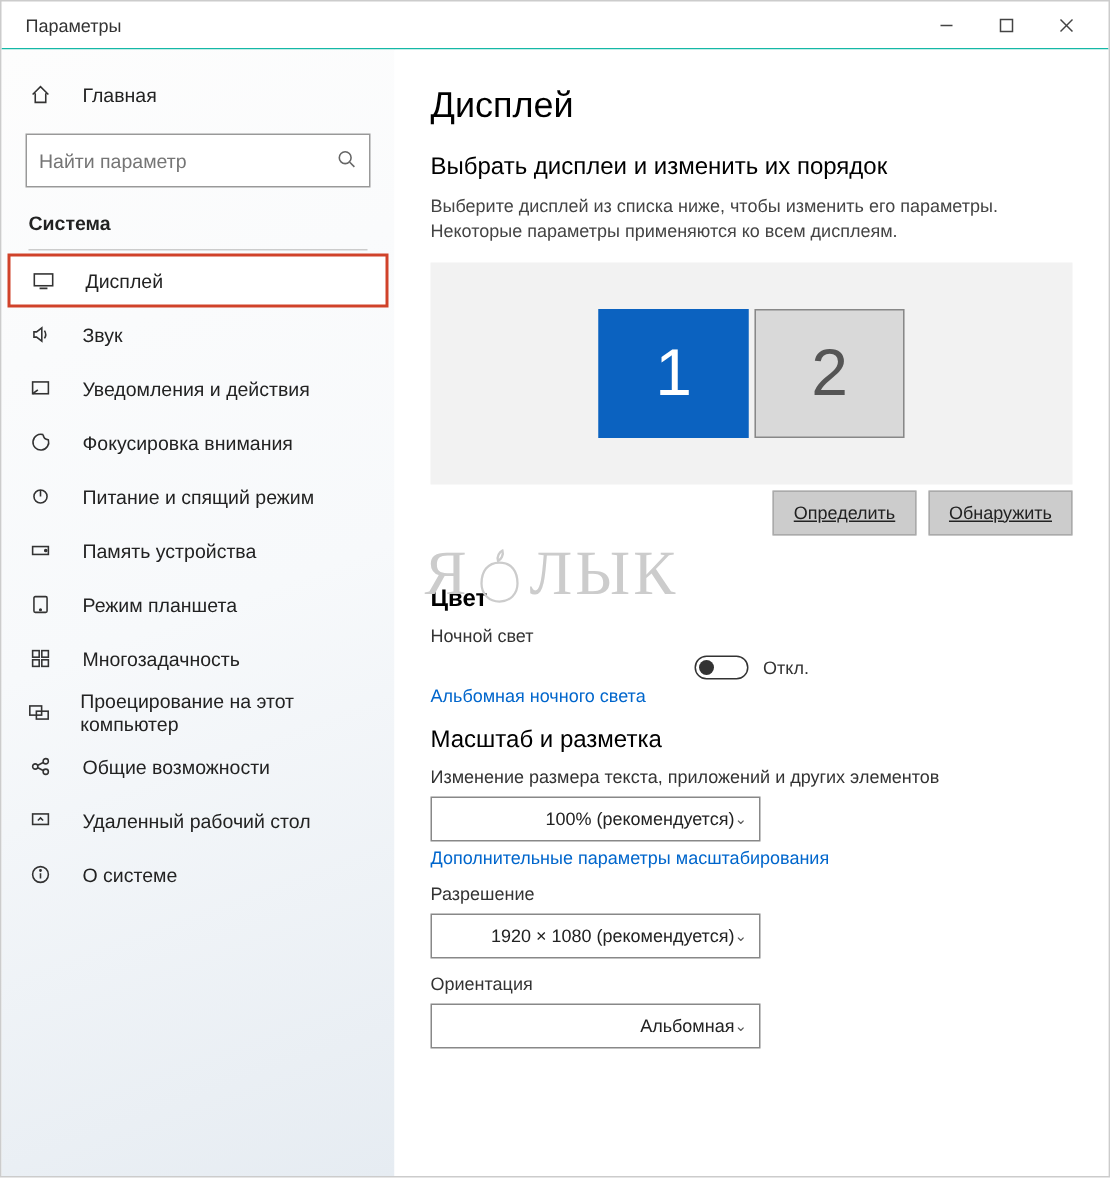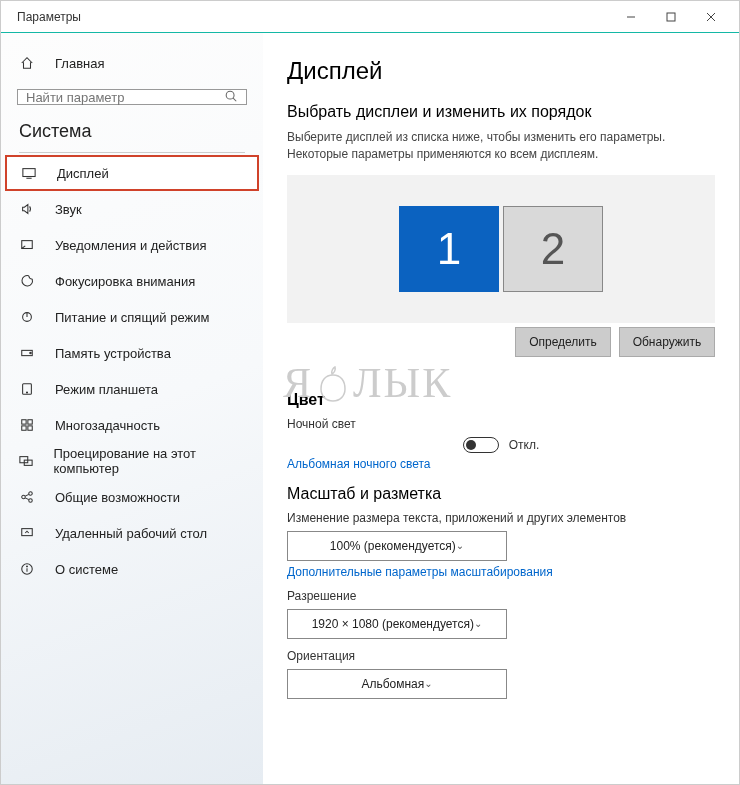--- a/index.html
+++ b/index.html
@@ -43,39 +43,39 @@
     gap: 20px;
     cursor: default;
   }
   .side-row .icon { width: 16px; height: 16px; display:flex; align-items:center; justify-content:center; color:#333; }
   .side-row.selected {
     border: 2px solid #d0422a;
     background: #fff;
   }
   .side-search {
     margin: 8px 12px 6px 12px;
-    height: 16px;
+    height: 36px;
     border: 1px solid #999;
     background: #fff;
     display: flex;
     align-items: center;
     padding: 0 8px;
   }
   .side-search input {
     flex: 1;
     border: none;
     outline: none;
     font-size: 13px;
     color: #333;
     background: transparent;
   }
   .side-group-label {
     padding: 10px 14px 8px 14px;
-    font-size: 18px;
-    font-weight: 400;
+    font-size: 13px;
+    font-weight: 700;
     color: #222;
   }
   .side-sep { height:1px; background:#ccc; margin: 2px 14px 2px 14px; }
   
   .content {
     flex: 1;
     padding: 24px 24px 10px 24px;
     overflow: hidden;
     position: relative;
     background: #fff;
@@ -107,20 +107,21 @@
   .btn-row { display:flex; gap:8px; justify-content:flex-end; margin-bottom: 6px; }
   .gray-btn {
     min-width: 96px;
     height: 30px;
     background: #ccc;
     border: 1px solid #aaa;
     font-size: 12px;
     color:#222;
     display:flex; align-items:center; justify-content:center;
     cursor: default;
+    text-decoration: underline;
   }
   .watermark {
     position: absolute;
     left: 20px; top: 326px;
     font-size: 42px;
     font-weight: 300;
     color: #ccc;
     letter-spacing: 2px;
     pointer-events: none;
     font-family: Georgia, serif;
@@ -134,21 +135,21 @@
     position: relative; background:#fff;
   }
   .toggle::after {
     content:""; position:absolute; left:2px; top:2px; width:10px; height:10px;
     background:#333; border-radius:50%;
   }
   .toggle-label { font-size:12px; color:#333; }
   .link { color: #0066cc; font-size: 12px; margin: 4px 0 10px 0; display:block; }
   .dropdown {
     width: 220px; height: 30px; border:1px solid #888; background:#fff;
-    display:flex; align-items:center; justify-content:center;
+    display:flex; align-items:center; justify-content:flex-end;
     padding: 0 8px; font-size:12px; color:#222;
   }
   .dropdown .chev { font-size:10px; color:#555; }
 </style>
 </head>
 <body>
 
 <div class="titlebar">
   <span class="title">Параметры</span>
   <div class="win-controls">

